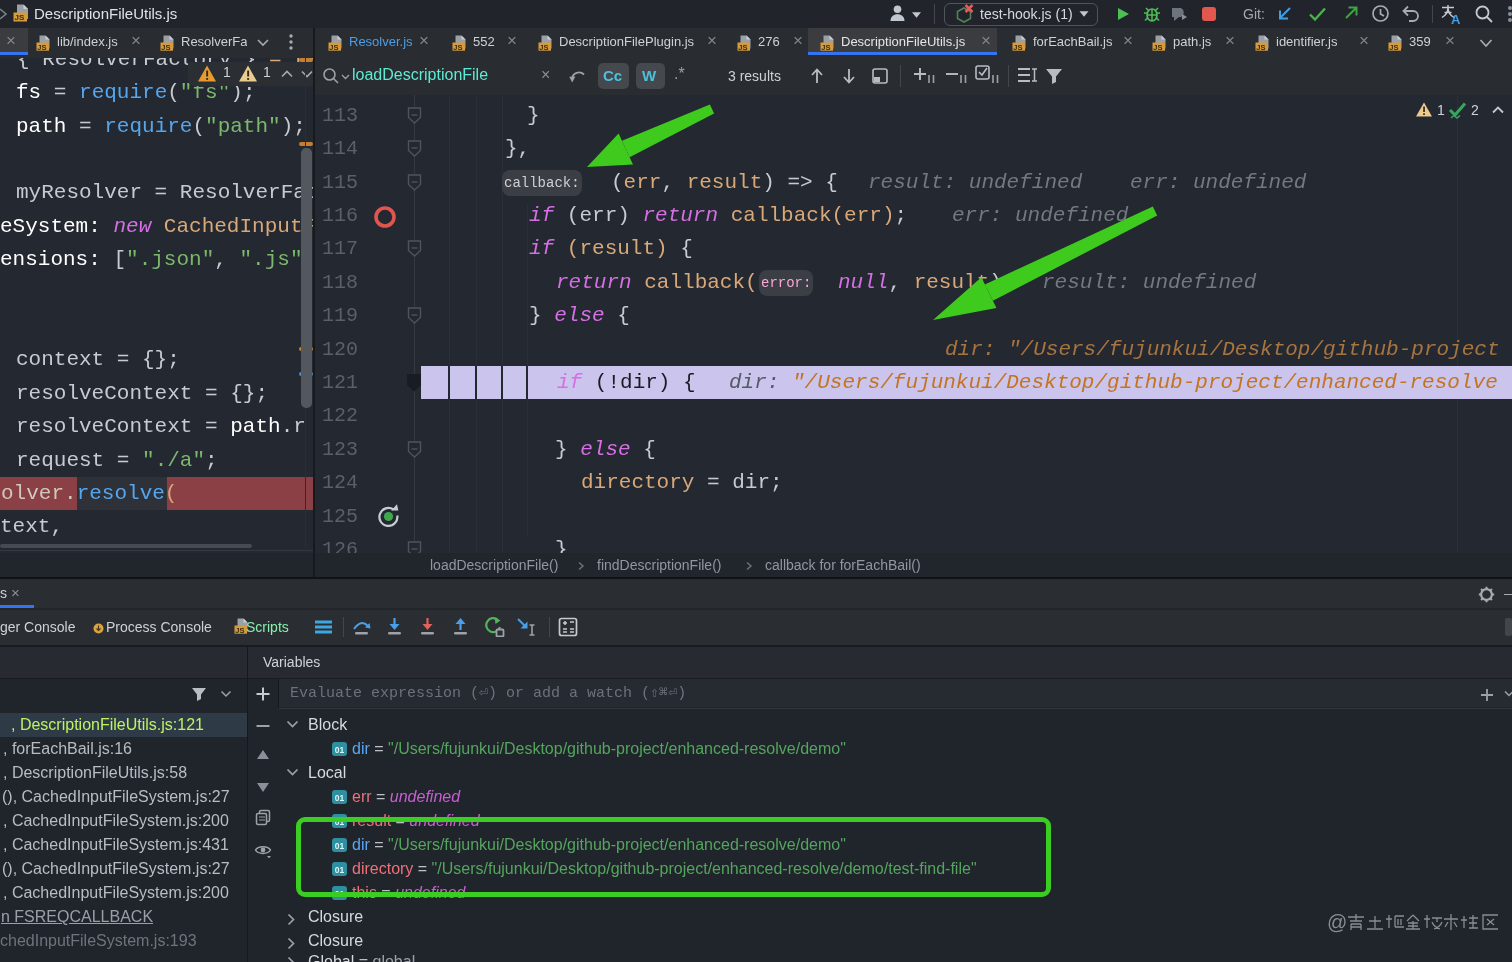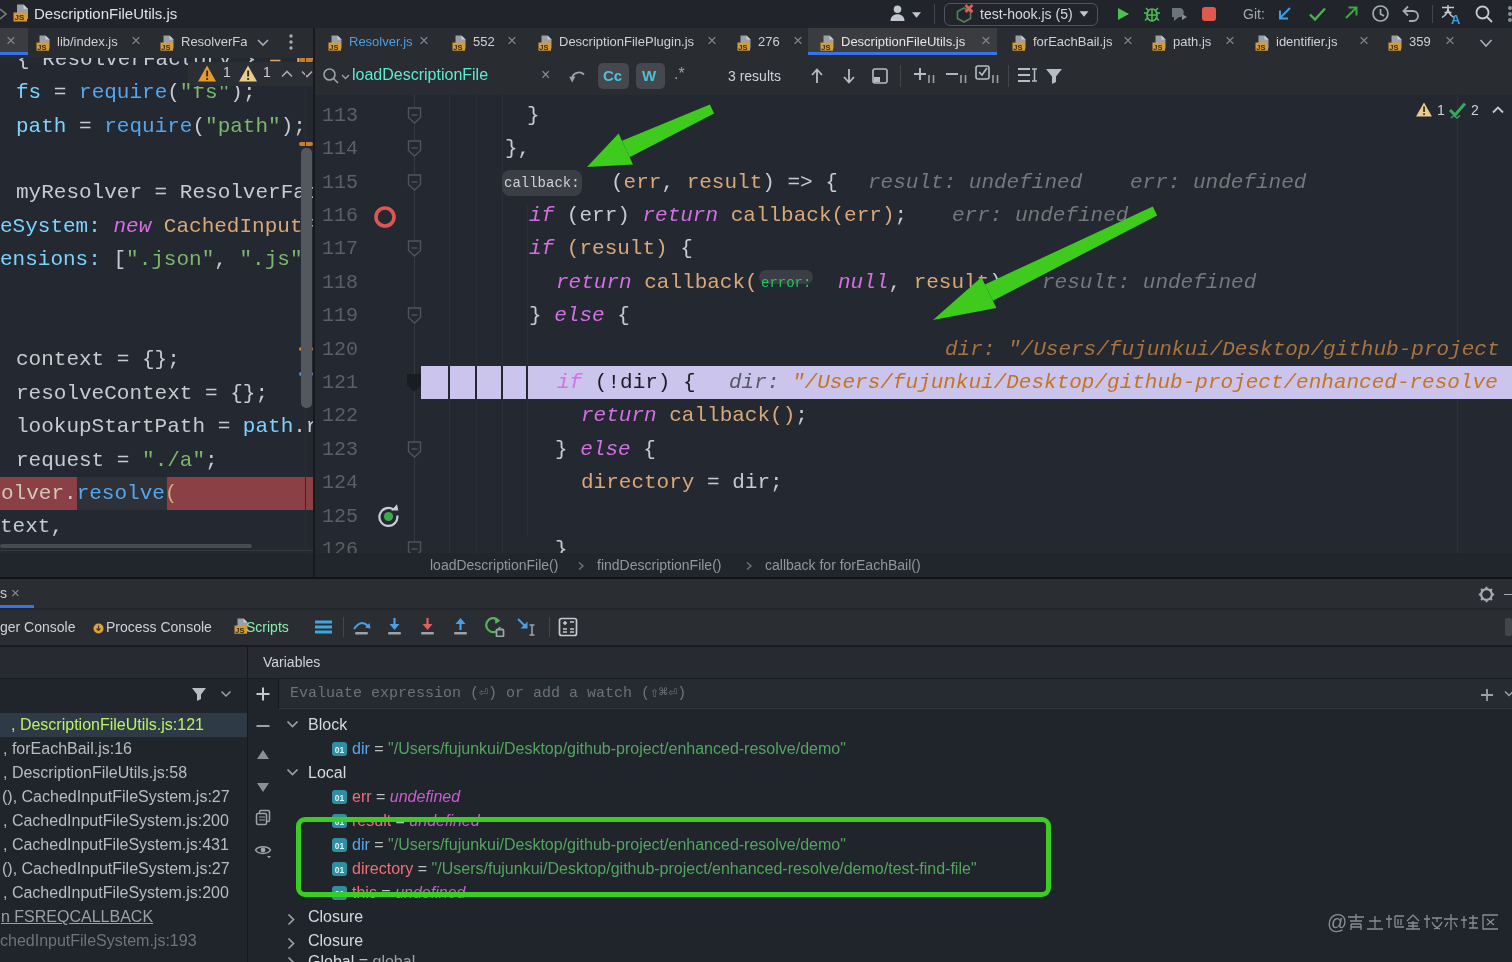--- a/index.html
+++ b/index.html
@@ -4,21 +4,21 @@
 <style>
 html,body{margin:0;padding:0;background:#242831;width:1512px;height:962px;overflow:hidden}
 #root{position:absolute;top:0;left:0;width:1512px;height:962px;font-family:"Liberation Sans",sans-serif;background:#242831}
 .abs{position:absolute}
 .cl{position:absolute;white-space:pre;font:21px/33.4px "Liberation Mono",monospace;color:#C6CBD2}
 .ln{position:absolute;width:58px;text-align:right;font:20px/33.4px "Liberation Mono",monospace;color:#5A5F68}
 .k{color:#D56FE4;font-style:italic}
 .o{color:#D8A878}
 .b{color:#55A6EE}
 .g{color:#7CB86C}
-.p{color:#7dd3fc}
+.p{color:#ffffff}
 .w{color:#C6CBD2}
 .ig{color:#74787F;font-style:italic}
 .io{color:#A9743E;font-style:italic}
 svg{display:block}
 .tabtxt{font-size:13px;color:#CED2D6}
 .x{color:#81868D;font-size:17px;line-height:17px}
 .pill{background:#3B3E45;border-radius:8px;padding:0 2px;font-family:"Liberation Mono",monospace;font-size:14px;color:#CDD0D5}
 </style>
 </head>
 <body>
@@ -43,21 +43,21 @@
   <svg class="abs" style="left:911px;top:11px" width="11" height="8" viewBox="0 0 11 8">
         <polygon points="1,1.2 10,1.2 5.5,6.8" fill="#C2C7CD"></polygon>
       </svg>
   <div class="abs" style="left:934px;top:4px;width:1px;height:20px;background:#43464B"></div>
 
   <div class="abs" style="left:944px;top:3px;width:152px;height:21px;border:1px solid #50545B;border-radius:6px"></div>
   <svg class="abs" style="left:955px;top:3px" width="22" height="22" viewBox="0 0 22 22">
         <path d="M9 5 L15.5 8.5 V15.5 L9 19 L2.5 15.5 V8.5 Z" fill="none" stroke="#55815A" stroke-width="1.6"></path>
         <path d="M10.5 2 L17.5 9 M17.5 2 L10.5 9" stroke="#E35B5B" stroke-width="2.6"></path>
       </svg>
-  <div class="abs" style="left:980px;top:6px;font-size:14px;color:#D6D9DE">test-hook.js (5)</div>
+  <div class="abs" style="left:980px;top:6px;font-size:14px;color:#D6D9DE">test-hook.js (1)</div>
   <svg class="abs" style="left:1078px;top:10px" width="12" height="8" viewBox="0 0 12 8">
         <polygon points="1.5,1.2 10.5,1.2 6,6.8" fill="#C2C7CD"></polygon>
       </svg>
 
   <svg class="abs" style="left:1115px;top:6px" width="16" height="16" viewBox="0 0 16 16">
         <path d="M3 2 L14 8 L3 14 Z" fill="#4DBF53"></path>
       </svg>
 
   <svg class="abs" style="left:1143px;top:5px" width="18" height="18" viewBox="0 0 18 18">
         <ellipse cx="9" cy="10" rx="5" ry="6" fill="none" stroke="#4DBF53" stroke-width="1.7"></ellipse>
@@ -198,21 +198,21 @@
 
 <div class="abs" id="leftpane" style="left:0;top:58px;width:313px;height:519px;background:#242831;overflow:hidden">
   <div class="cl" style="left:17px;top:-15.2px"><span class="w">{ ResolverFactory }</span><span class="o"> = require(</span></div>
   <div class="cl" style="left:16px;top:18.2px"><span class="p">fs</span><span class="w"> = </span><span class="b">require</span><span class="w">(</span><span class="g">"fs"</span><span class="w">);</span></div>
   <div class="cl" style="left:16px;top:51.6px"><span class="p">path</span><span class="w"> = </span><span class="b">require</span><span class="w">(</span><span class="g">"path"</span><span class="w">);</span></div>
   <div class="cl" style="left:16px;top:118.4px"><span class="w">myResolver = ResolverFac</span></div>
   <div class="cl" style="left:0px;top:151.8px"><span class="p">eSystem:</span><span class="w"> </span><span class="k">new</span><span class="w"> </span><span class="o">CachedInputF</span></div>
   <div class="cl" style="left:0px;top:185.2px"><span class="p">ensions:</span><span class="w"> [</span><span class="g">".json"</span><span class="w">, </span><span class="g">".js"</span></div>
   <div class="cl" style="left:16px;top:285.4px"><span class="w">context = {};</span></div>
   <div class="cl" style="left:16px;top:318.8px"><span class="w">resolveContext = {};</span></div>
-  <div class="cl" style="left:16px;top:352.2px"><span class="w">lookupStartPath = </span><span class="p">path</span><span class="w">.r</span></div>
+  <div class="cl" style="left:16px;top:352.2px"><span class="w">resolveContext = </span><span class="p">path</span><span class="w">.r</span></div>
   <div class="cl" style="left:16px;top:385.6px"><span class="w">request = </span><span class="g">"./a"</span><span class="w">;</span></div>
   <div class="abs" style="left:0;top:419px;width:313px;height:33.4px;background:#8B4045"></div>
   <div class="abs" style="left:77px;top:419px;width:90px;height:33.4px;background:#2E3238"></div>
   <div class="cl" style="left:1px;top:419px"><span style="color:#CFC8BE">olver.</span><span class="b">resolve</span><span class="o">(</span></div>
   <div class="cl" style="left:0px;top:452.4px"><span class="w">text,</span></div>
   <div class="abs" style="left:0;top:492px;width:313px;height:1px;background:#35383D"></div>
   <div class="abs" style="left:0px;top:486px;width:252px;height:4px;background:#464A51;border-radius:2px"></div>
 
   <div class="abs" style="left:188px;top:4px;width:125px;height:24px;background:#2B2E33;border-radius:0 0 0 6px"></div>
   <svg class="abs" style="left:197px;top:6px" width="20" height="19" viewBox="0 0 20 19">
@@ -364,28 +364,27 @@
   <div class="cl" style="left:212px;top:3.8px"><span class="w">}</span></div>
   <div class="cl" style="left:190px;top:37.2px"><span class="w">},</span></div>
   <div class="abs pill" style="left:187px;top:74.6px;height:26px;line-height:26px">callback:</div>
   <div class="cl" style="left:296px;top:70.6px"><span class="w">(</span><span class="o">err</span><span class="w">, </span><span class="o">result</span><span class="w">) =&gt; {</span></div>
   <div class="cl ig" style="left:553px;top:70.6px">result: undefined</div>
   <div class="cl ig" style="left:815px;top:70.6px">err: undefined</div>
   <div class="cl" style="left:214px;top:104px"><span class="k">if</span><span class="w"> (err) </span><span class="k">return</span><span class="w"> </span><span class="o">callback(err)</span><span class="w">;</span></div>
   <div class="cl ig" style="left:637px;top:104px">err: undefined</div>
   <div class="cl" style="left:214px;top:137.4px"><span class="k">if</span><span class="w"> </span><span class="o">(result)</span><span class="w"> {</span></div>
   <div class="cl" style="left:241px;top:170.8px"><span class="k">return</span><span class="w"> </span><span class="o">callback(</span></div>
-  <div class="abs pill" style="left:444px;top:174.8px;height:14px;line-height:26px;color:#22c55e">error:</div>
+  <div class="abs pill" style="left:444px;top:174.8px;height:26px;line-height:26px;color:#f9a8d4">error:</div>
   <div class="cl" style="left:523px;top:170.8px"><span class="k">null</span><span class="w">, </span><span class="o">result</span><span class="w">);</span></div>
   <div class="cl ig" style="left:727px;top:170.8px">result: undefined</div>
   <div class="cl" style="left:214px;top:204.2px"><span class="w">} </span><span class="k">else</span><span class="w"> {</span></div>
   <div class="cl io" style="left:630px;top:237.6px">dir: "/Users/fujunkui/Desktop/github-project</div>
   <div class="cl" style="left:242px;top:271px"><span class="k">if</span><span style="color:#1A1C20"> (!dir) {</span></div>
   <div class="cl" style="left:414px;top:271px;font-style:italic"><span style="color:#555B63">dir: </span><span style="color:#C4731F">"/Users/fujunkui/Desktop/github-project/enhanced-resolve</span></div>
-  <div class="cl" style="left:266px;top:304.4px"><span class="k">return</span><span class="w"> </span><span class="o">callback()</span><span class="w">;</span></div>
   <div class="cl" style="left:240px;top:337.8px"><span class="w">} </span><span class="k">else</span><span class="w"> {</span></div>
   <div class="cl" style="left:266px;top:371.2px"><span class="o">directory</span><span class="w"> = dir;</span></div>
   <div class="cl" style="left:240px;top:438px"><span class="w">}</span></div>
 
   <svg class="abs" style="left:1100px;top:6px" width="18" height="17" viewBox="0 0 18 17">
         <path d="M9 1.5 L17 15.5 H1 Z" fill="#EDCB8E"></path>
         <rect x="8.2" y="5.5" width="1.7" height="5.5" fill="#33281A"></rect>
         <rect x="8.2" y="12.3" width="1.7" height="1.7" fill="#33281A"></rect>
       </svg>
   <div class="abs" style="left:1122px;top:7px;font-size:14px;color:#CED2D8">1</div>

